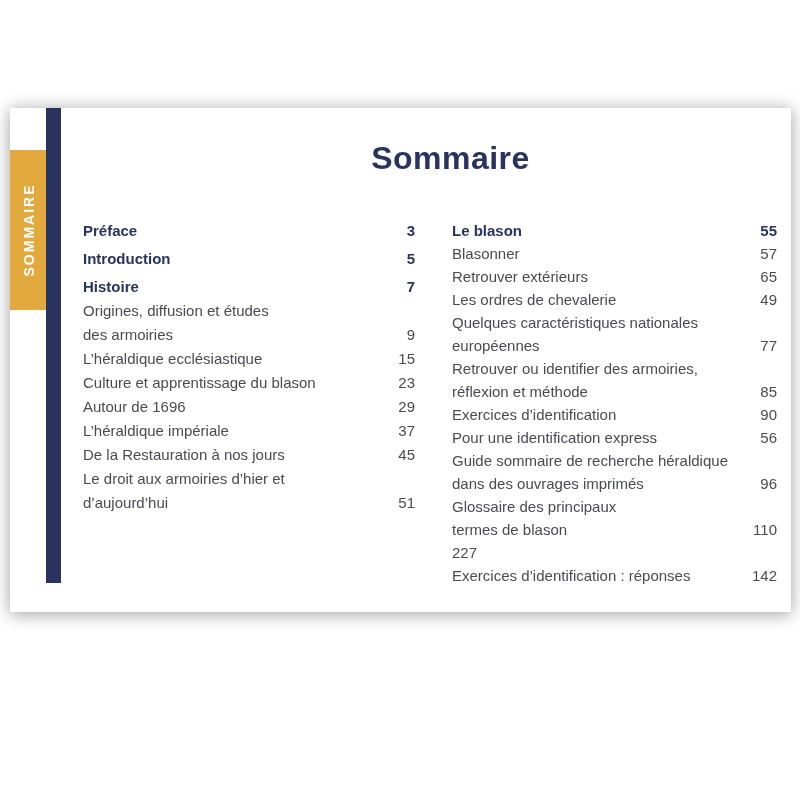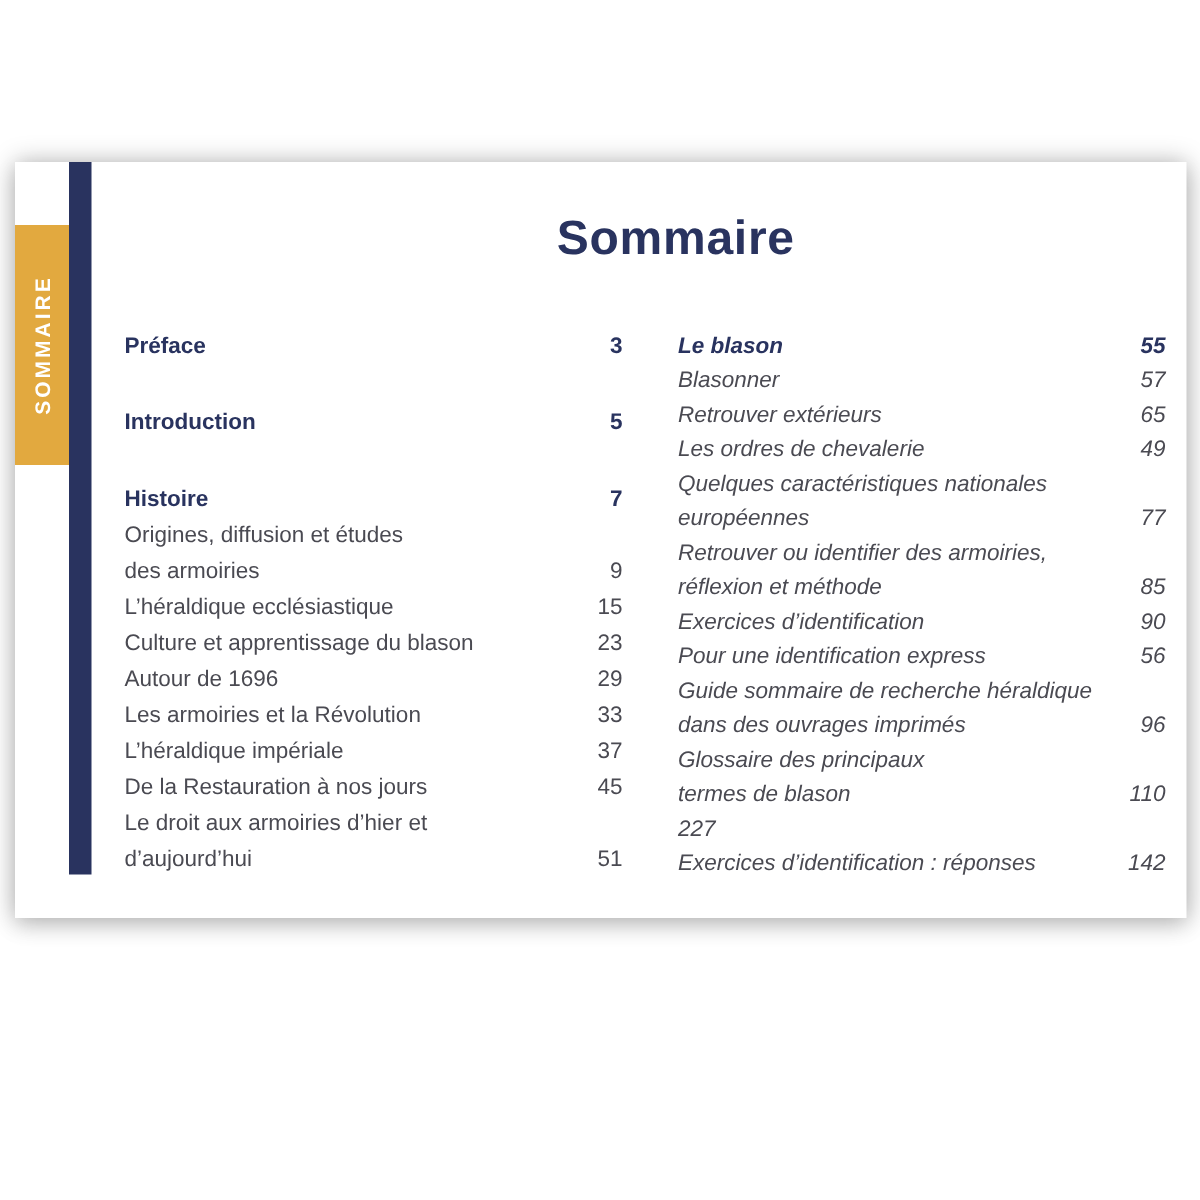--- a/index.html
+++ b/index.html
@@ -43,29 +43,29 @@
   }
 
   .columns{
     position:absolute;left:73px;top:111px;
     display:flex;gap:37px;
     color:var(--text);
     font-size:15px;
   }
   .col{display:flex;flex-direction:column;}
   .col-left{width:332px;line-height:24px;}
-  .col-right{width:325px;line-height:23px;font-style:italic;}
+  .col-right{width:325px;line-height:23px;}
 
   .entry{
     display:flex;justify-content:space-between;align-items:flex-end;gap:20px;
   }
   .entry .lbl{white-space:pre-line;}
   .entry .pg{flex:none;}
   .entry.bold{color:var(--navy);font-weight:bold;}
-  .col .entry.bold{margin-top:27px;}
+  .col .entry.bold{margin-top:4px;}
   .col .entry:first-child{margin-top:0;}
 </style>
 </head>
 <body>
 
 <div class="stage">
   <div class="page-card">
 
     <div class="spine-bar"></div>
 
@@ -99,24 +99,20 @@
           <span class="lbl">L’héraldique ecclésiastique</span>
           <span class="pg">15</span>
         </div>
         <div class="entry">
           <span class="lbl">Culture et apprentissage du blason</span>
           <span class="pg">23</span>
         </div>
         <div class="entry">
           <span class="lbl">Autour de 1696</span>
           <span class="pg">29</span>
-        </div>
-        <div class="entry">
-          <span class="lbl">Les armoiries et la Révolution</span>
-          <span class="pg">33</span>
         </div>
         <div class="entry">
           <span class="lbl">L’héraldique impériale</span>
           <span class="pg">37</span>
         </div>
         <div class="entry">
           <span class="lbl">De la Restauration à nos jours</span>
           <span class="pg">45</span>
         </div>
         <div class="entry">

